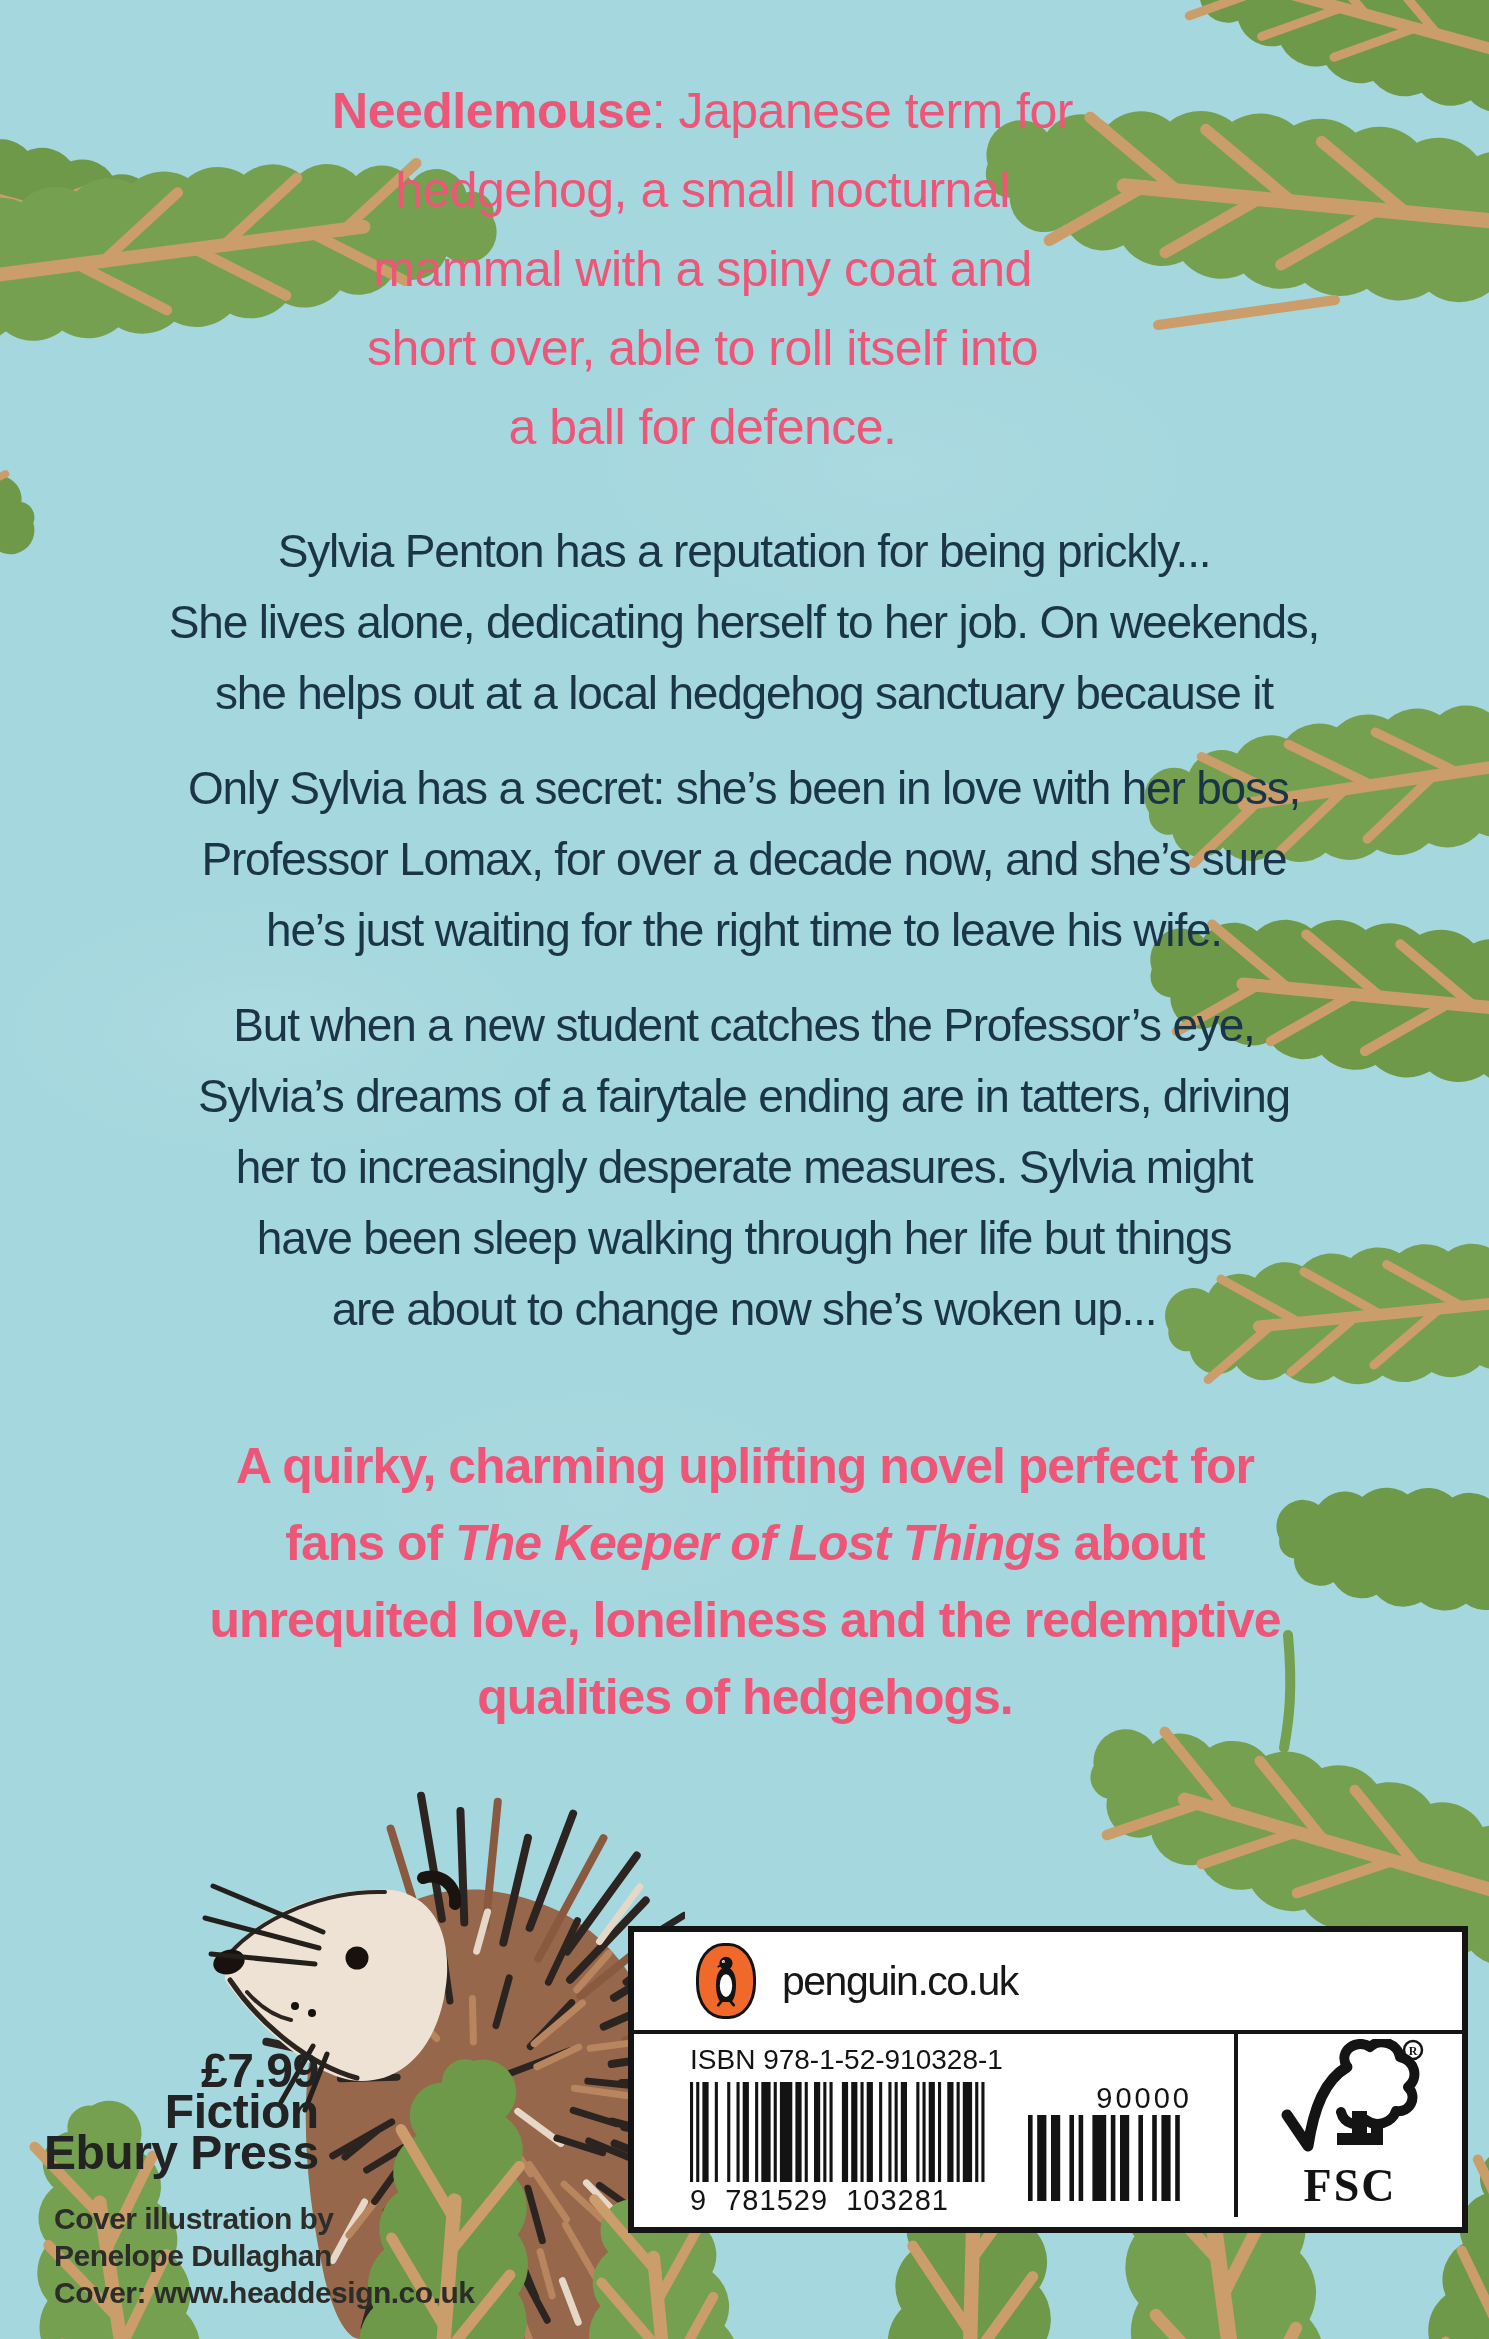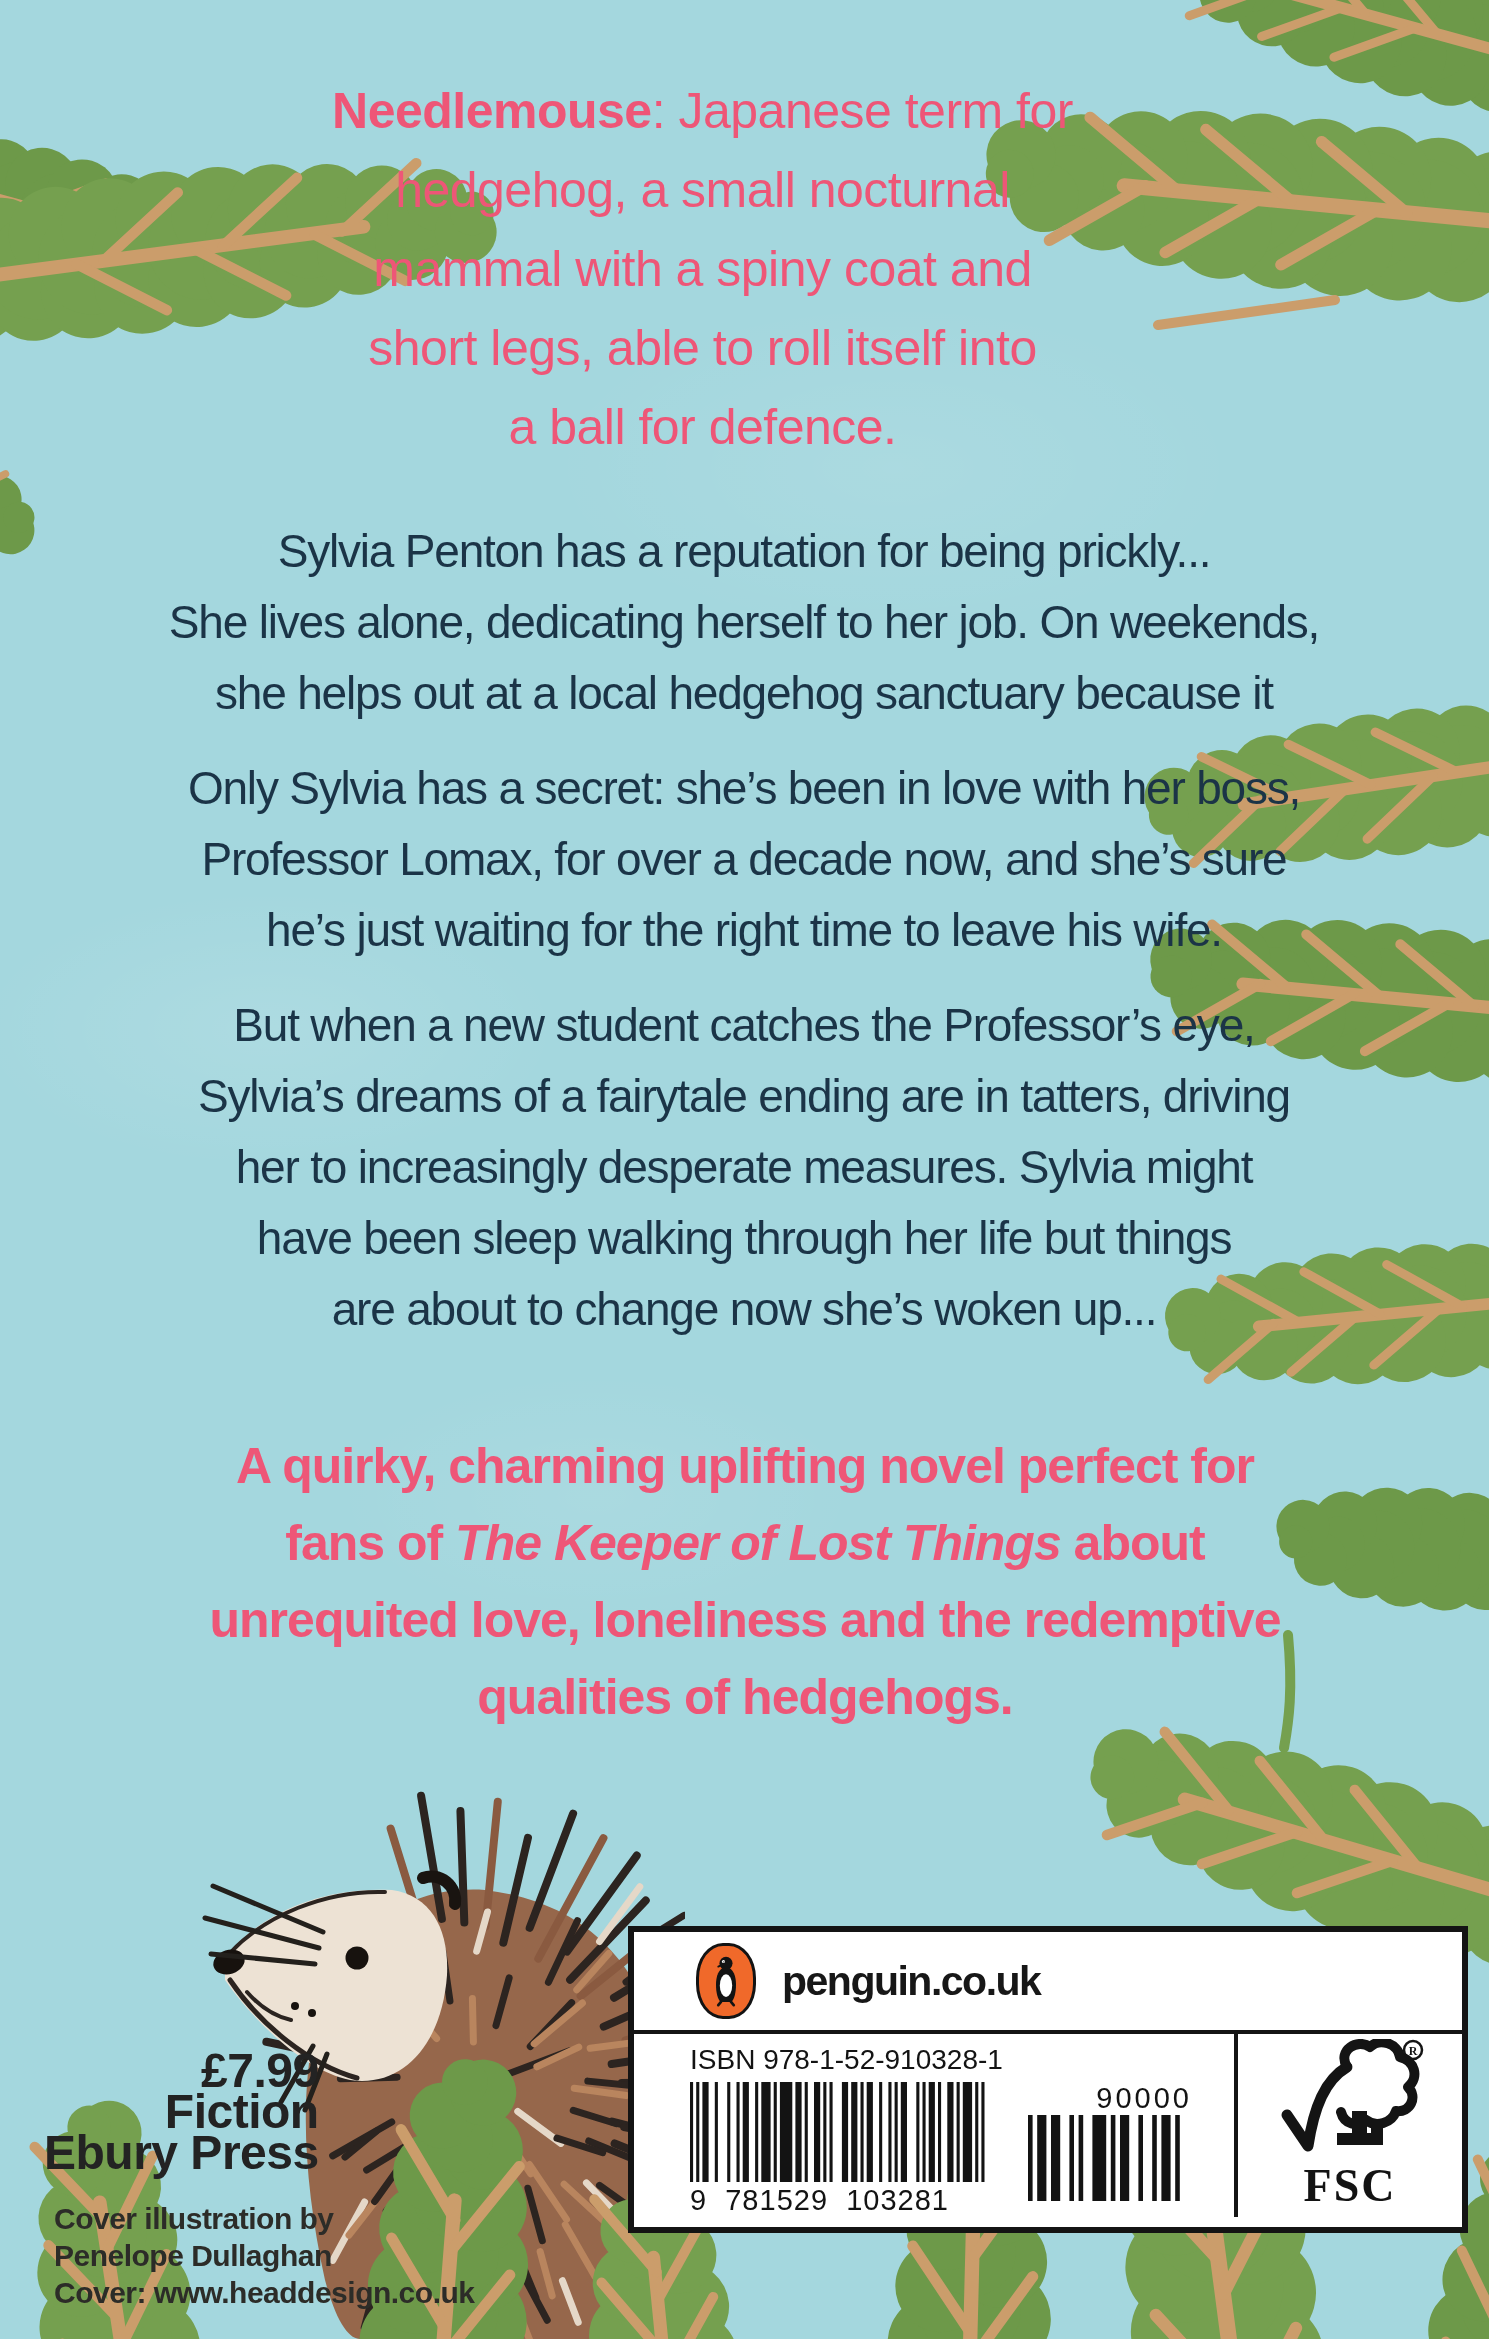--- a/index.html
+++ b/index.html
@@ -32,21 +32,21 @@
     font-weight:700;font-size:48px;line-height:41px;letter-spacing:-0.5px;text-align:right;}
   .credits{position:absolute;left:54px;top:2200px;z-index:6;color:#2c2c28;
     font-weight:700;font-size:30px;line-height:37px;letter-spacing:-0.5px;}
 
   .pubbox{position:absolute;left:628px;top:1926px;width:840px;height:307px;z-index:4;
     background:#fff;border:6px solid #141414;box-sizing:border-box;}
   .pub-header{height:102px;display:flex;align-items:center;padding-left:62px;
     border-bottom:4px solid #141414;box-sizing:border-box;}
   .penguin-oval{width:54px;height:70px;background:#f0692a;border:3px solid #131313;
     border-radius:27px / 35px;display:flex;align-items:center;justify-content:center;flex:0 0 auto;}
-  .pub-site{margin-left:26px;font-size:41px;font-weight:700;color:#171717;letter-spacing:-1.5px;}
+  .pub-site{margin-left:26px;font-size:41px;font-weight:400;color:#171717;letter-spacing:-1.5px;}
   .pub-body{position:relative;display:flex;height:183px;}
   .bar-cell{width:600px;box-sizing:border-box;padding:10px 0 0 56px;}
   .vdiv{position:absolute;left:600px;top:0;bottom:0;width:4px;background:#141414;}
   .isbn{font-size:28px;color:#131313;letter-spacing:0;margin-bottom:6px;}
   .codes{display:flex;align-items:flex-start;gap:26px;}
   .ean-digits{font-size:29px;color:#131313;white-space:pre;margin-top:2px;letter-spacing:1px;}
   .addon{display:flex;flex-direction:column;align-items:flex-end;}
   .addon-num{font-size:29px;color:#131313;letter-spacing:3px;padding-right:4px;text-align:right;}
   .fsc-cell{flex:1;display:flex;flex-direction:column;align-items:center;justify-content:center;padding-left:4px;}
   .fsc-label{font-family:"Liberation Serif", serif;font-weight:700;font-size:46px;
@@ -719,21 +719,21 @@
         <path d="M200.8,2 L280.8,56" stroke="#cb9d6b" stroke-width="10" fill="none" stroke-linecap="round"></path>
         <path d="M319.2,2 L397.2,-54" stroke="#cb9d6b" stroke-width="10" fill="none" stroke-linecap="round"></path>
         <path d="M293.2,2 L373.2,56" stroke="#cb9d6b" stroke-width="10" fill="none" stroke-linecap="round"></path>
       </g>
     </svg>
 
   <div class="txt definition">
       <div class="tline"><span class="seg-b">Needlemouse</span><span>: Japanese term for</span></div>
       <div class="tline"><span>hedgehog, a small nocturnal</span></div>
       <div class="tline"><span>mammal with a spiny coat and</span></div>
-      <div class="tline"><span>short legs, able to roll itself into</span></div>
+      <div class="tline"><span>short over, able to roll itself into</span></div>
       <div class="tline"><span>a ball for defence.</span></div>
     </div>
 
   <div class="txt synopsis">
     <div class="para">
         <div class="tline">Sylvia Penton has a reputation for being prickly...</div>
         <div class="tline">She lives alone, dedicating herself to her job. On weekends,</div>
         <div class="tline">she helps out at a local hedgehog sanctuary because it</div>
       </div>
     <div class="para">

